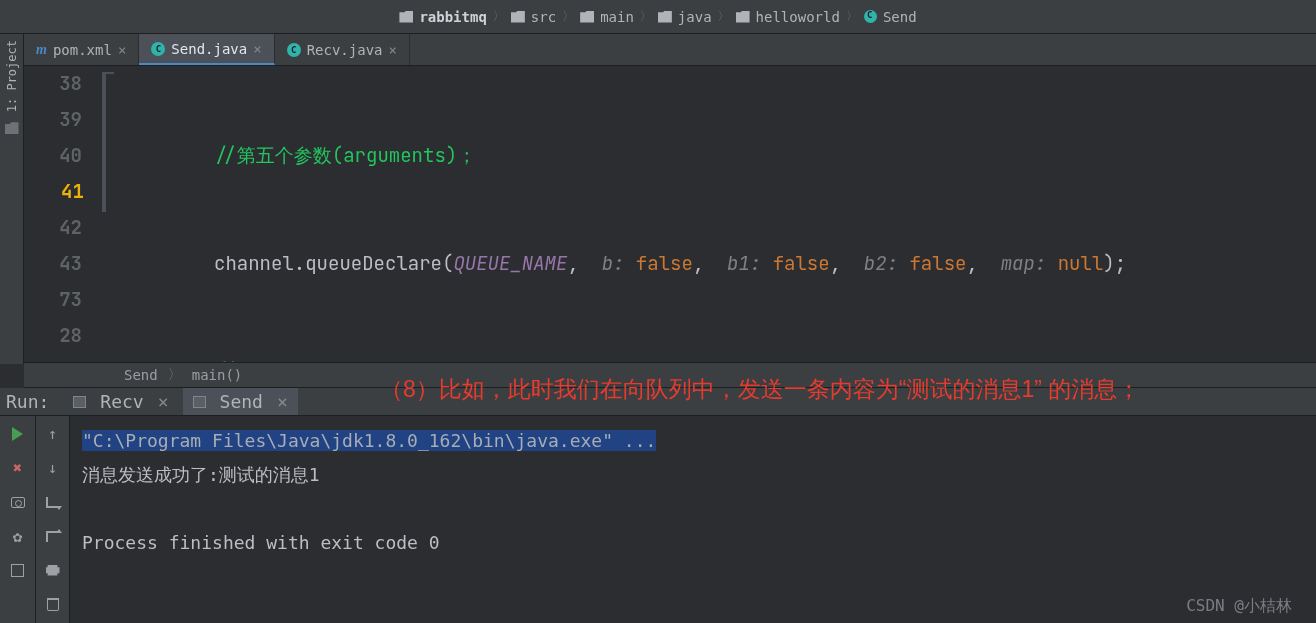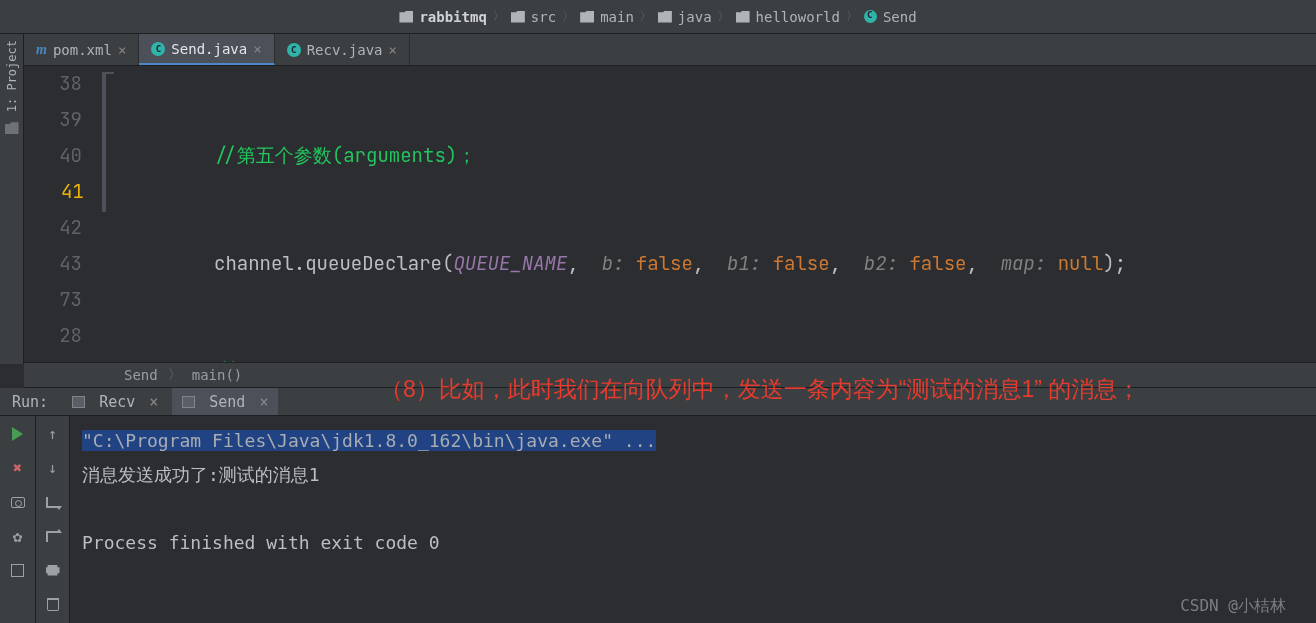--- a/index.html
+++ b/index.html
@@ -42,21 +42,21 @@
     .ed-tab.active { background:#4b5059; color:#e4e6ea; border-bottom:2px solid #4a88c7; }
     .ed-tab .m-ic{font-style:italic;font-weight:bold;color:#4a88c7;font-family:serif;}
     .ed-tab .c-ic{width:14px;height:14px;border-radius:50%;background:#2fb3ab;display:flex;align-items:center;justify-content:center;font-size:9px;font-weight:bold;color:#1e1f22;}
     .ed-tab .close{color:#888;font-size:14px;}
     
     .editor {
       position:absolute; left:24px; top:66px; right:0; height:296px;
       background:#2b2d30; display:flex; font-family:Consolas,"JetBrains Mono",monospace;
       font-size:19px; line-height:36px; overflow:hidden;
     }
-    .gutter { width:76px; text-align:right; padding-right:18px; color:#606366; }
+    .gutter { width:76px; text-align:right; padding-right:18px; color:#606366;font-weight:bold; }
     .gutter .hl{color:#eab308;padding-left:37px;}
     .gut-sep{width:34px;position:relative;}
     .gut-sep .bar{position:absolute;left:2px;top:6px;width:4px;height:140px;background:#4b5059;}
     .gut-sep .hbar{position:absolute;left:2px;top:6px;width:12px;height:2px;background:#4b5059;}
     .code { flex:1; white-space:pre; }
     .cm{color:#22c55e;}
     .kw{color:#cc7832;}
     .it{color:#9876aa;font-style:italic;}
     .pn{color:#808080;font-style:italic;}
     .code .ln{display:block;height:36px;}
@@ -65,21 +65,21 @@
     .method-crumbs{
       position:absolute;left:24px;top:362px;right:0;height:26px;
       background:#3c3f41;border-top:1px solid #1e1f22;border-bottom:1px solid #1e1f22;
       font-size:14px;color:#9a9ea3;display:flex;align-items:center;padding-left:100px;gap:10px;
     }
     .method-crumbs .chev{color:#6e7277;}
     
     .run-wrap{position:absolute;left:0;top:388px;right:0;bottom:0;background:#2b2d30;}
     .run-hdr{
       height:28px;background:#3c3f41;border-bottom:1px solid #1e1f22;
-      display:flex;align-items:center;font-size:15px;color:#b0b4b8;padding-left:12px;gap:4px;
+      display:flex;align-items:center;font-size:18px;color:#b0b4b8;padding-left:6px;gap:4px;
     }
     .run-hdr .lbl{margin-right:10px;}
     .run-tab{display:flex;align-items:center;gap:14px;padding:0 10px;height:100%;}
     .run-tab.active{background:#4b5059;}
     .run-tab .app-ic{width:13px;height:12px;border:1px solid #7f858b;background:#5a5f66;}
     .run-tab .close{color:#888;}
     .run-body{position:absolute;left:0;top:28px;right:0;bottom:0;display:flex;}
     .run-side{
       width:36px;background:#3c3f41;border-right:1px solid #1e1f22;
       display:flex;flex-direction:column;align-items:center;gap:18px;padding-top:10px;
@@ -104,21 +104,21 @@
     .console{
       flex:1;padding:8px 12px;font-family:Consolas,monospace;font-size:18px;line-height:34px;color:#bcbec4;
     }
     .console .cmd{color:#a7adb3;}
     .console .bgsel{background:#214283;}
     
     .anno{
       position:absolute;left:380px;top:372px;font-size:23px;color:#e63b2e;font-weight:500;
       line-height:34px;pointer-events:none;font-family:"Microsoft YaHei",sans-serif;
     }
-    .watermark{position:absolute;right:30px;bottom:6px;color:#7a7e83;font-size:16px;}
+    .watermark{position:absolute;right:24px;bottom:6px;color:#7a7e83;font-size:16px;}
   </style>
 </head>
 <body>
 
 <div class="crumbs">
   <span class="bc-icon">
       <span class="folder-ic"></span>
     </span>
   <b>rabbitmq</b>
   <span class="chev">〉</span>

